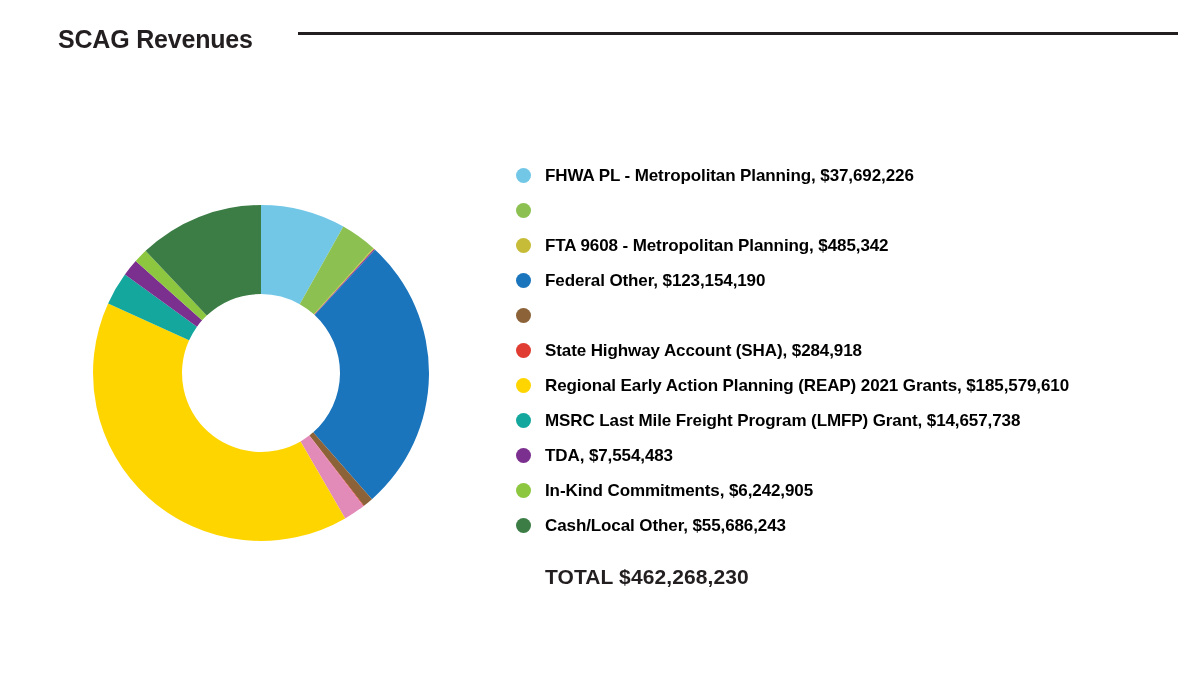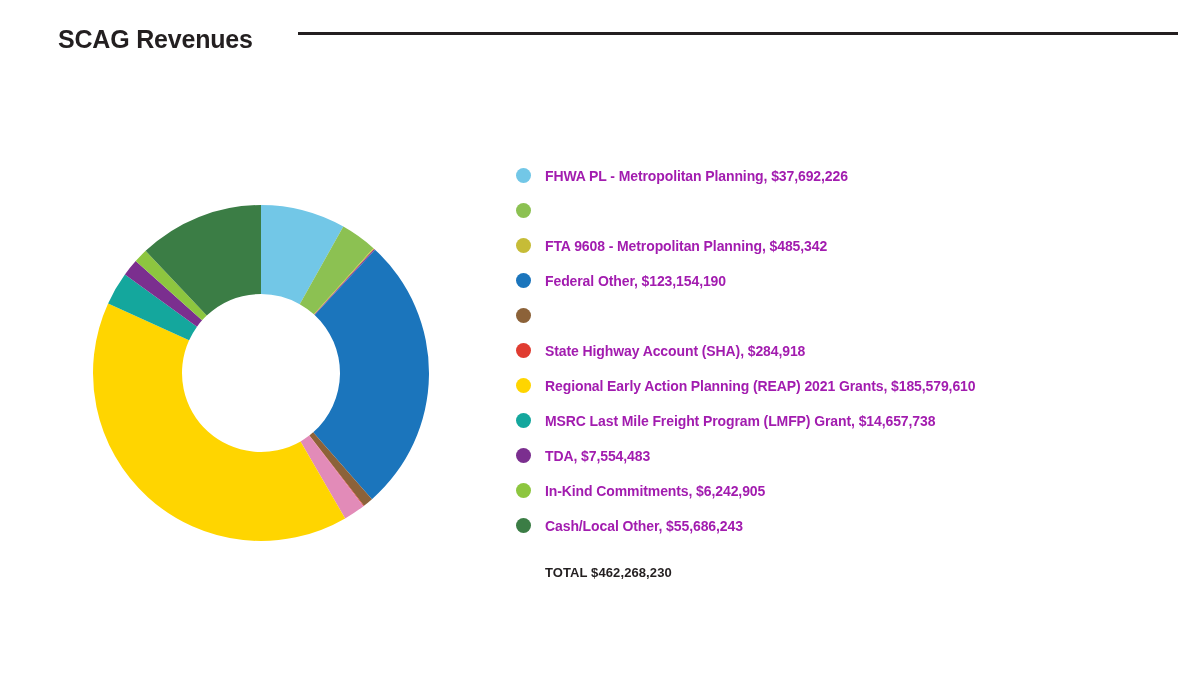--- a/index.html
+++ b/index.html
@@ -68,30 +68,30 @@
     height: 35px;
   }
   .legend-swatch {
     width: 15px;
     height: 15px;
     border-radius: 50%;
     flex: 0 0 auto;
     margin-right: 14px;
   }
   .legend-text {
-    font-size: 14px;
+    font-size: 17px;
     font-weight: bold;
-    color: #a21caf;
+    color: #000000;
     white-space: nowrap;
     letter-spacing: -0.1px;
   }
   .legend-total {
     margin-top: 22px;
     padding-left: 29px;
-    font-size: 13px;
+    font-size: 21px;
     font-weight: bold;
     color: #231f20;
     letter-spacing: 0.1px;
   }
 </style>
 </head>
 <body>
 
 <div id="page">
 

